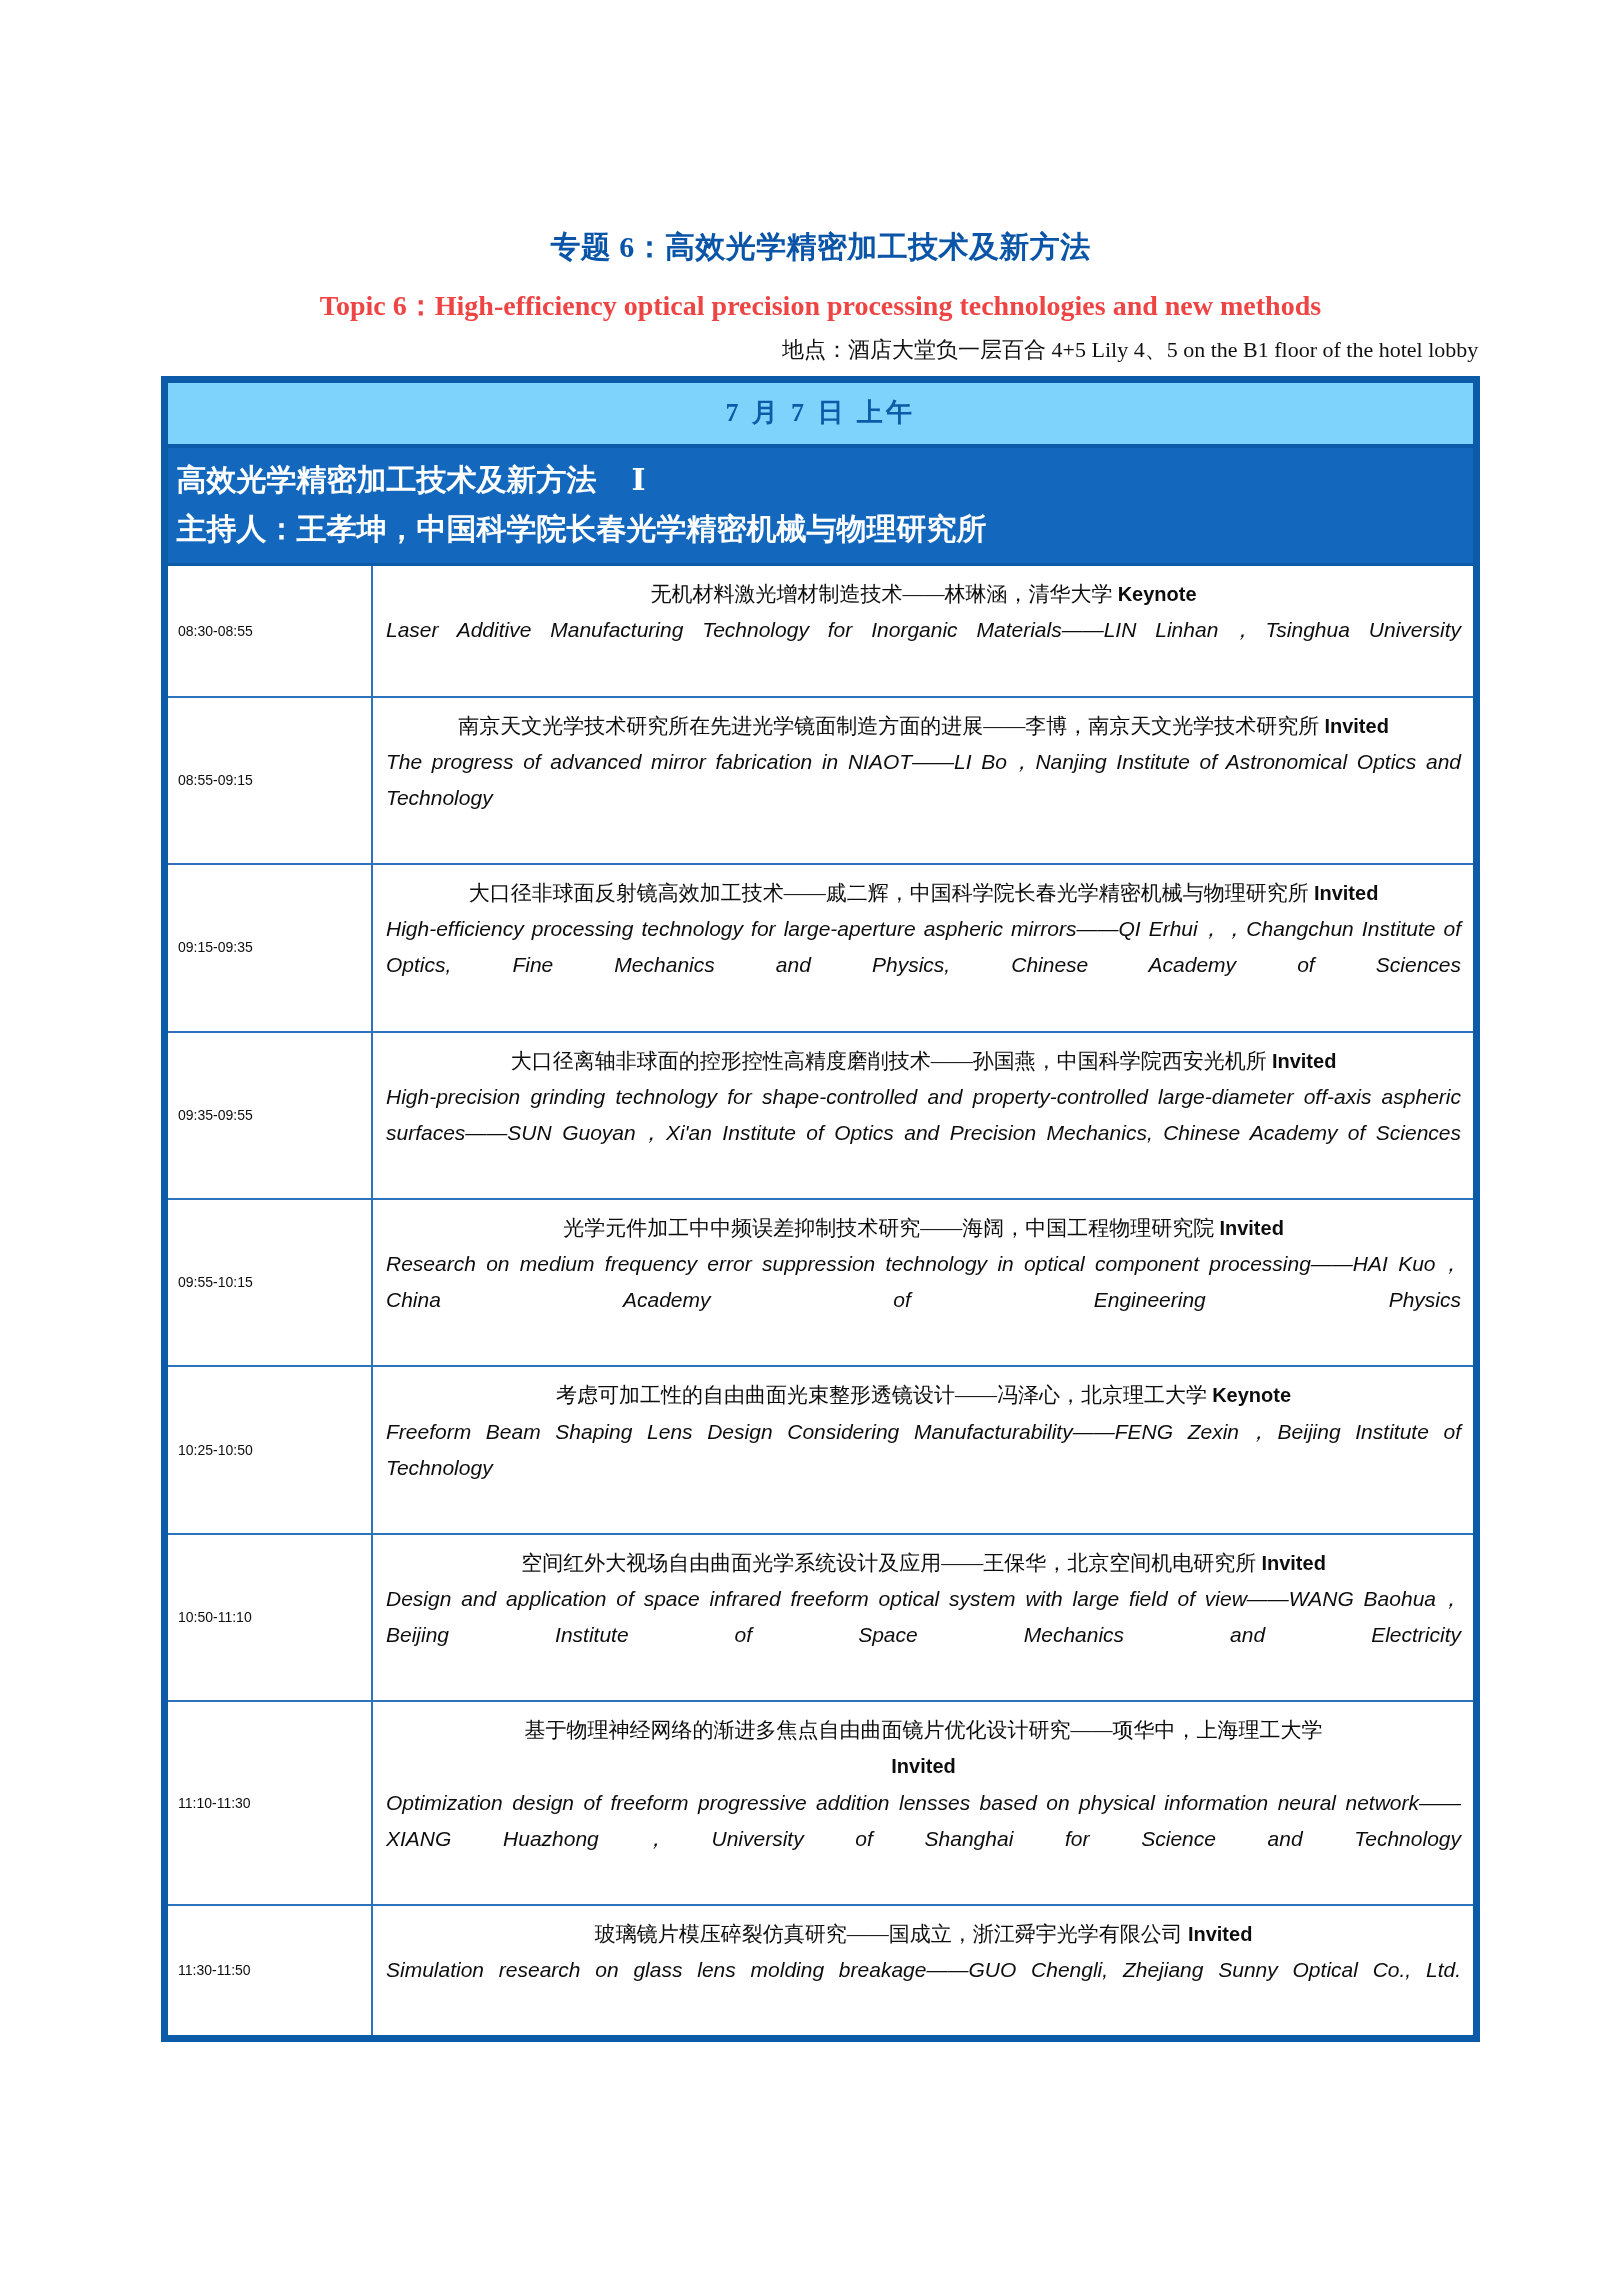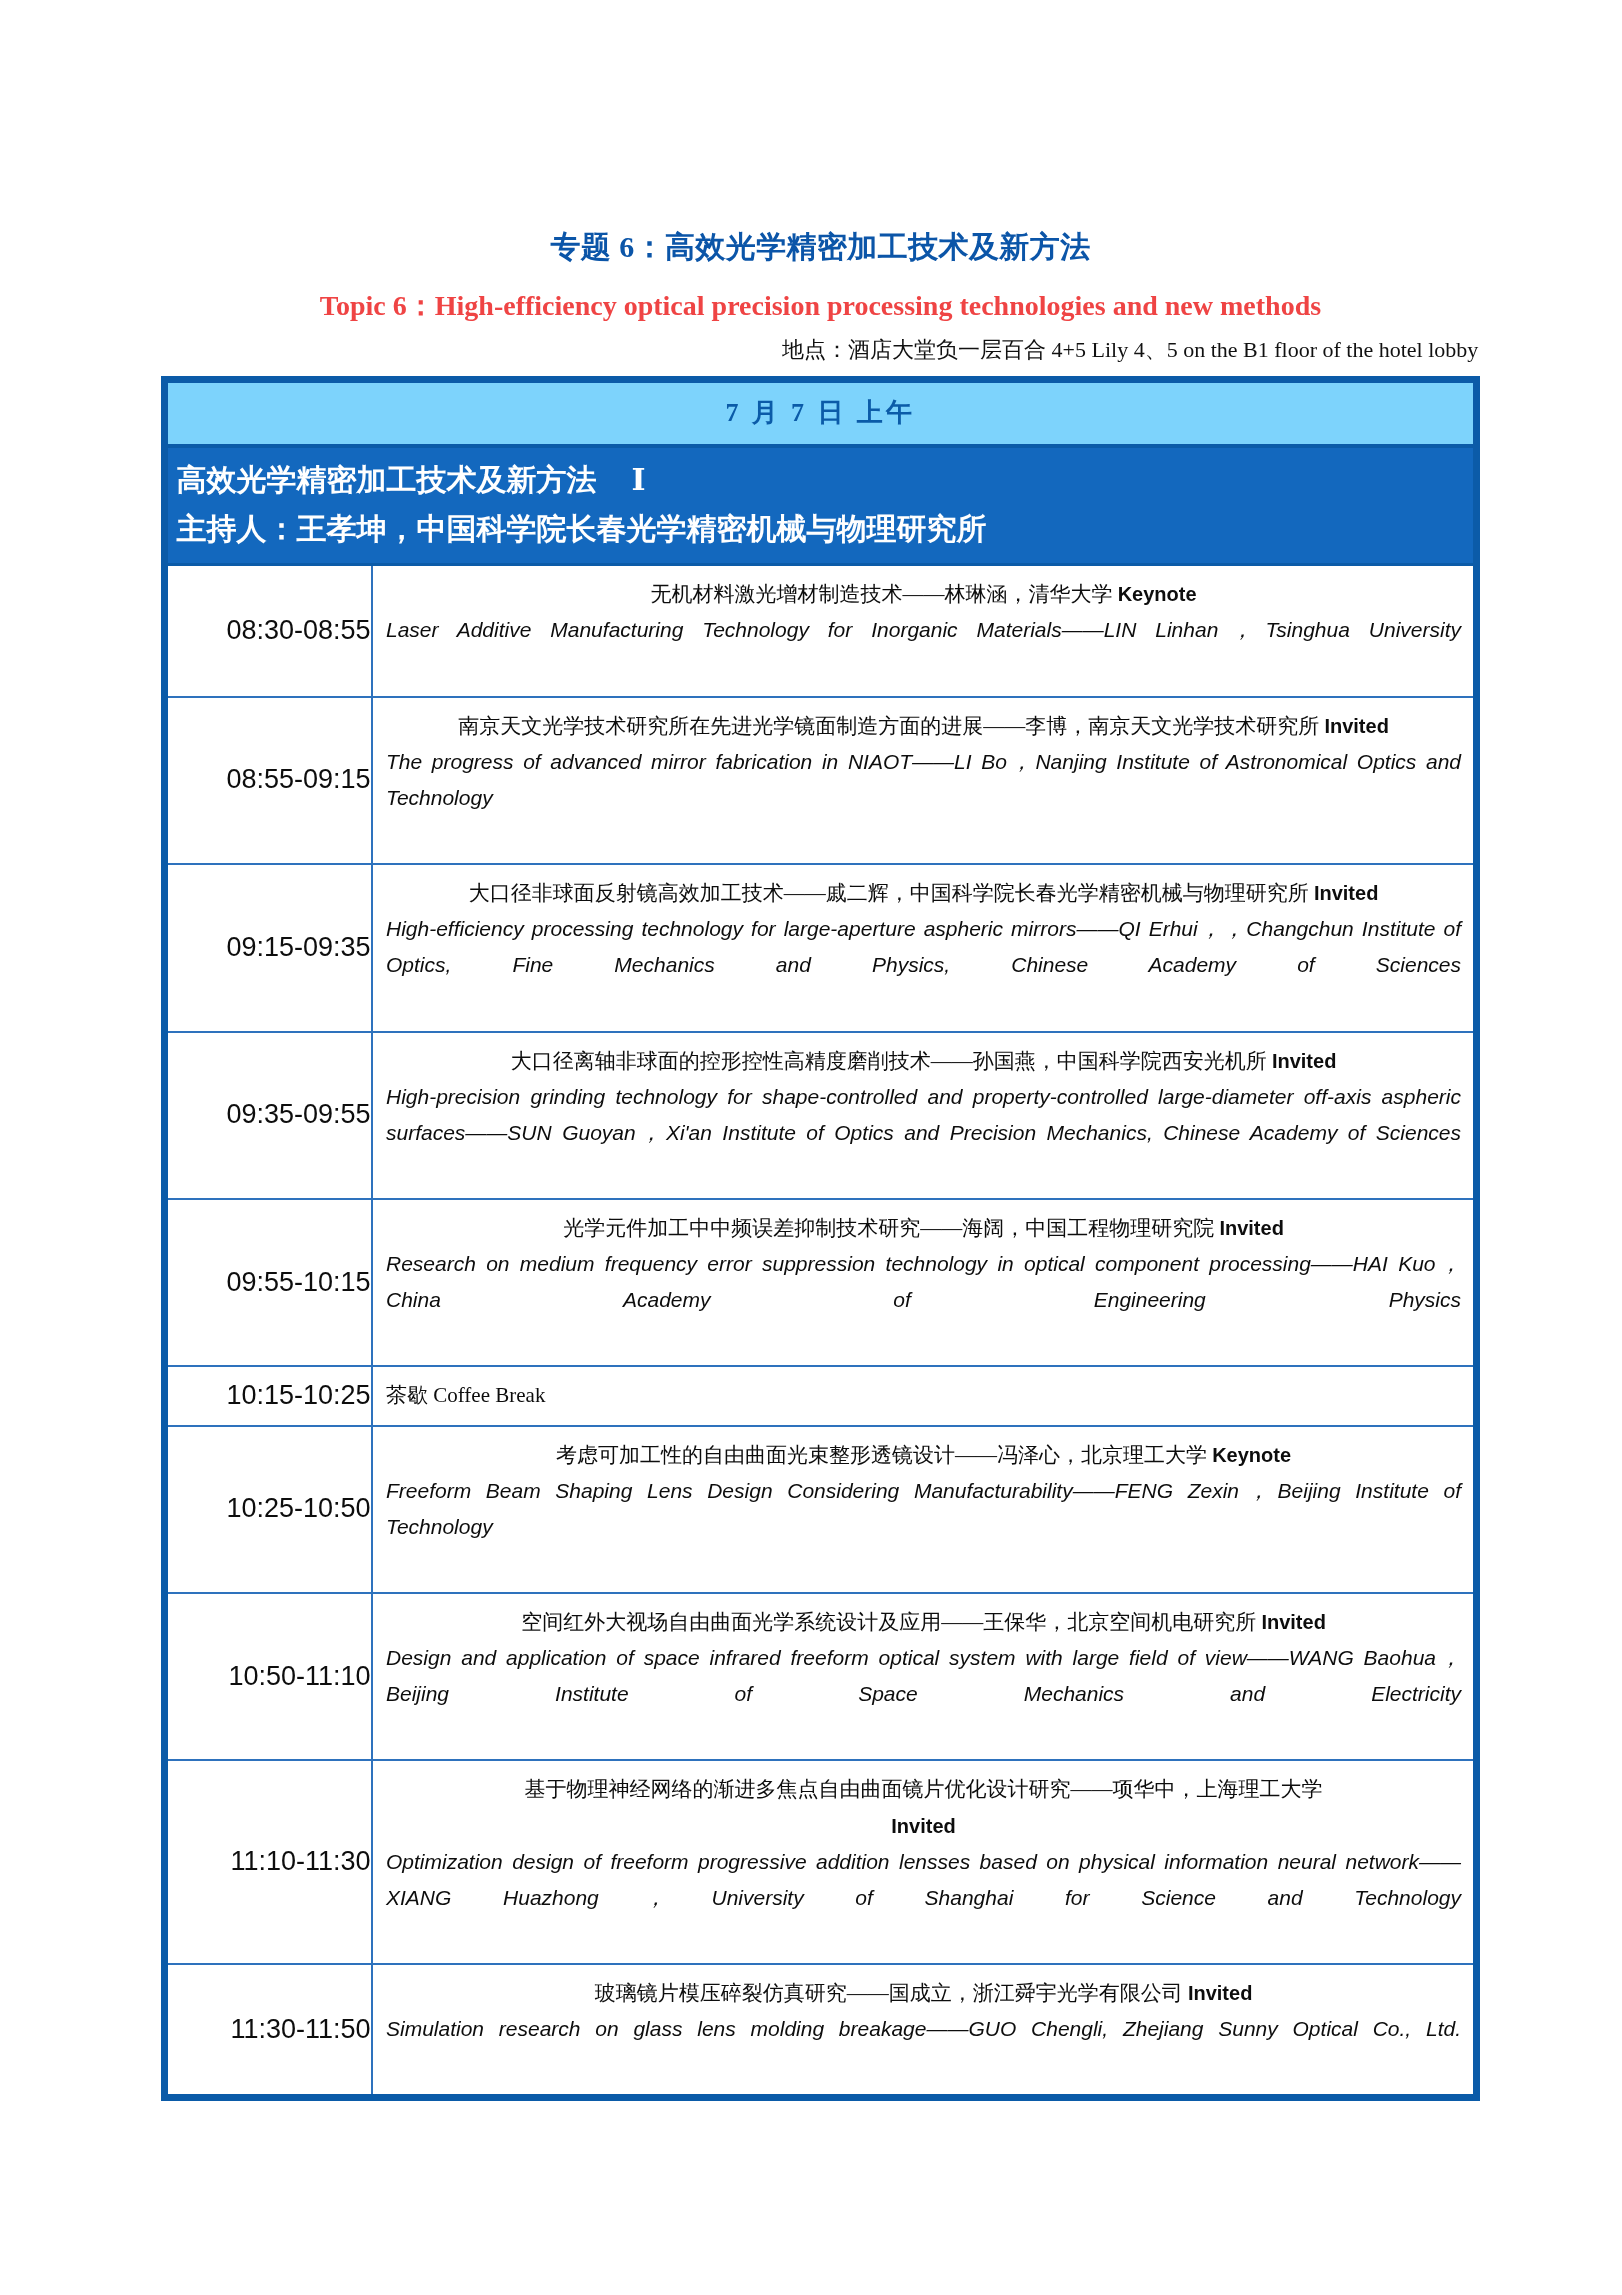--- a/index.html
+++ b/index.html
@@ -100,23 +100,23 @@
 
   
   .row td {
     border-bottom: 2.5px solid #2E72BD;
     padding: 10px 0 11px 0;
   }
   .sched tr.row:last-child td { border-bottom: none; }
 
   .time-cell {
     width: 207px;
-    text-align: right;
-    font-family: "Liberation Sans", "DejaVu Sans", sans-serif;
-    font-size: 27px;
+    text-align: left;
+    font-family: "Liberation Sans", "DejaVu Sans", sans-serif;
+    font-size: 14px;
     color: #0d0d0d;
     padding-left: 10px !important;
     border-right: 2.5px solid #2E72BD;
     vertical-align: middle;
     white-space: nowrap;
   }
   .desc-cell {
     padding-left: 13.5px !important;
     padding-right: 12px !important;
     vertical-align: middle;
@@ -203,26 +203,20 @@
           </td>
         </tr>
         <tr class="row">
           <td class="time-cell">09:55-10:15</td>
           <td class="desc-cell">
             <p class="line cn"><span>光学元件加工中中频误差抑制技术研究——海阔，中国工程物理研究院</span> <span class="tag">Invited</span></p>
             <p class="line en">Research on medium frequency error suppression technology in optical component processing——HAI Kuo，China Academy of Engineering Physics</p>
           </td>
         </tr>
         <tr class="row">
-          <td class="time-cell">10:15-10:25</td>
-          <td class="desc-cell break-cell">
-            <p class="line cn"><span>茶歇  Coffee Break</span></p>
-          </td>
-        </tr>
-        <tr class="row">
           <td class="time-cell">10:25-10:50</td>
           <td class="desc-cell">
             <p class="line cn"><span>考虑可加工性的自由曲面光束整形透镜设计——冯泽心，北京理工大学</span> <span class="tag">Keynote</span></p>
             <p class="line en">Freeform Beam Shaping Lens Design Considering Manufacturability——FENG Zexin，Beijing Institute of Technology</p>
           </td>
         </tr>
         <tr class="row">
           <td class="time-cell">10:50-11:10</td>
           <td class="desc-cell">
             <p class="line cn"><span>空间红外大视场自由曲面光学系统设计及应用——王保华，北京空间机电研究所</span> <span class="tag">Invited</span></p>

